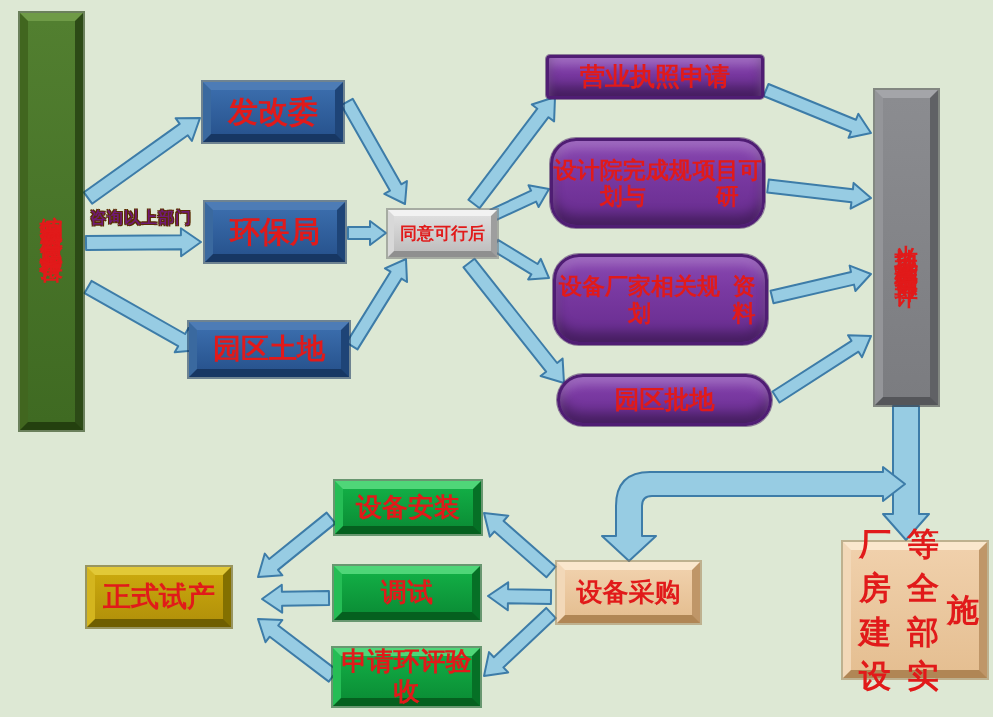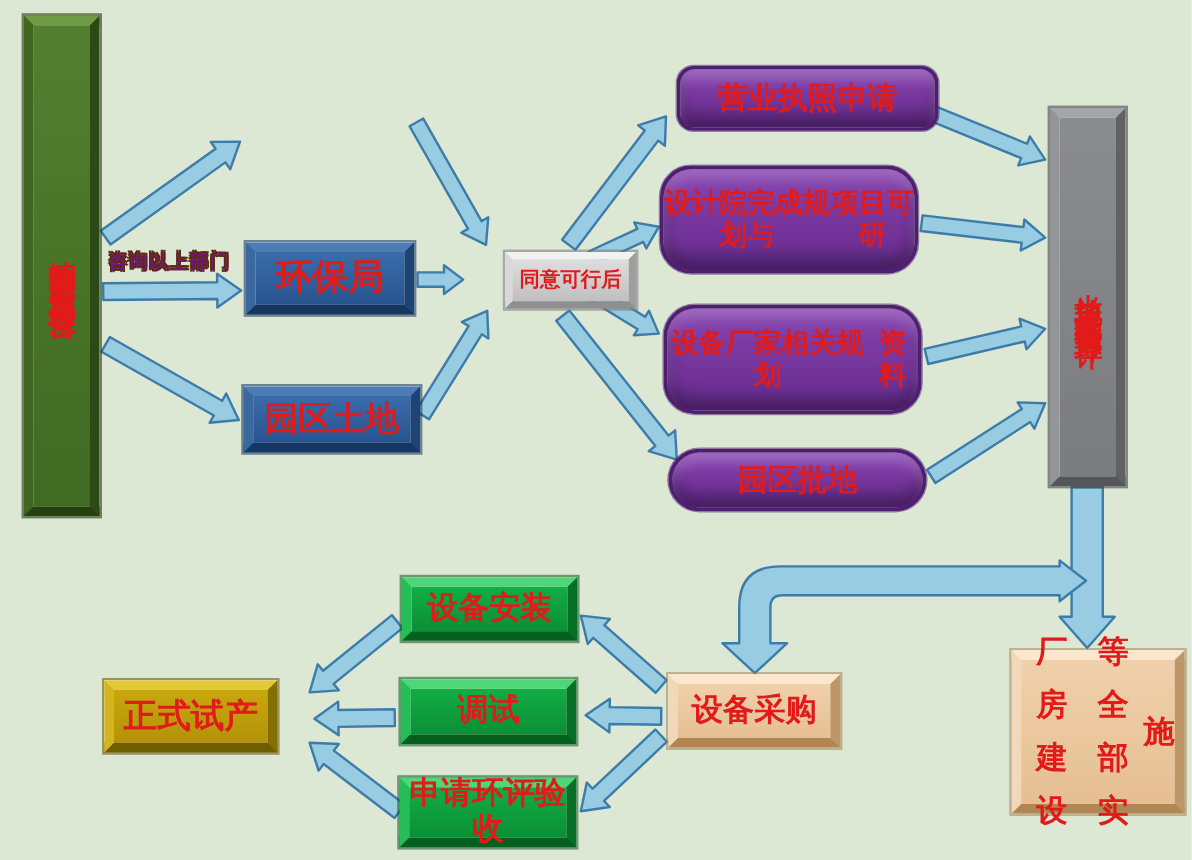--- a/index.html
+++ b/index.html
@@ -10,21 +10,21 @@
   .node{position:absolute;box-sizing:border-box;display:flex;align-items:center;justify-content:center;
         text-align:center;color:#e11a1a;font-weight:bold;line-height:1.15;}
   .lbl{display:block;}
   
   .bev{border-style:solid;}
   .gbox{border-width:8px;background:linear-gradient(180deg,#527f30,#3f6a22);
         border-color:#6f9b47 #2c4a16 #24400f #41661f;box-shadow:0 0 0 2px rgba(31,58,12,.6);}
   .blue{border-width:8px;background:linear-gradient(180deg,#3a6cab,#28548f);
         border-color:#4d7cb6 #1e4477 #173763 #3a699f;box-shadow:0 0 0 2px rgba(18,48,90,.55);}
   .silver{border-width:6px;background:linear-gradient(180deg,#dedede,#bfbfbf);
-        border-color:#f2f2f2 #9e9e9e #8f8f8f #d8d8d8;box-shadow:0 0 0 2px rgba(120,120,120,.55);margin-left:33px;}
+        border-color:#f2f2f2 #9e9e9e #8f8f8f #d8d8d8;box-shadow:0 0 0 2px rgba(120,120,120,.55);}
   .grayv{border-width:8px;background:linear-gradient(180deg,#8b8c90,#7b7c80);
         border-color:#a4a5a9 #606165 #55565a #949599;box-shadow:0 0 0 2px rgba(70,70,74,.6);}
   .greenb{border-width:8px;background:linear-gradient(180deg,#12ad45,#0b8f36);
         border-color:#4fd678 #067026 #05601f #25bd55;box-shadow:0 0 0 2px rgba(7,84,30,.55);}
   .yellowb{border-width:8px;background:linear-gradient(180deg,#c9a70d,#b3920a);
         border-color:#e2c937 #837000 #6f5e00 #d4b51e;box-shadow:0 0 0 2px rgba(95,81,0,.55);}
   .tanb{border-width:8px;background:linear-gradient(180deg,#f0d0ab,#e5bf92);
         border-color:#fae7cd #bf9668 #b08655 #f2d8b8;box-shadow:0 0 0 2px rgba(160,122,74,.5);}
   .purple{background:linear-gradient(180deg,#8a4ab2 0%,#7b3aa3 35%,#662b8d 100%);
         border:3px solid #4f1d73;border-radius:26px;
@@ -33,21 +33,21 @@
   .col{flex-direction:row;justify-content:space-evenly;}
   .f30{font-size:30px;}
   .f28{font-size:28px;}
   .f26{font-size:26px;}
   .f25{font-size:25px;}
   .f23{font-size:23px;}
   .f22{font-size:26px;}
   .f17{font-size:17px;}
   .vtxt{font-size:23px;letter-spacing:3px;}
   .vtxt2{font-size:23px;letter-spacing:4px;}
-  .lines26{font-size:26px;line-height:44px;}
+  .lines26{font-size:32px;line-height:44px;}
   #consult-label{position:absolute;left:90px;top:208px;width:110px;font-size:16px;font-weight:bold;
         color:#701a75;letter-spacing:1px;
         text-shadow:1px 1px 0 #5a2d00,-1px -1px 0 #5a2d00,1px -1px 0 #5a2d00,-1px 1px 0 #5a2d00;}
 </style>
 </head>
 <body>
 
 <div id="canvas">
 
   <svg id="arrows" viewBox="0 0 993 717">
@@ -79,34 +79,37 @@
 
     <polygon class="arrow" points="326.6,512.6 269.2,559.0 264.8,553.5 258.0,577.0 282.4,575.3 278.0,569.9 335.4,523.4"></polygon>
     <polygon class="arrow" points="328.9,591.0 281.9,591.7 281.8,584.7 262.0,599.0 282.2,612.7 282.1,605.7 329.1,605.0"></polygon>
     <polygon class="arrow" points="337.2,670.4 278.2,625.5 282.4,620.0 258.0,619.0 265.5,642.2 269.7,636.7 328.8,681.6"></polygon>
   </svg>
 
   <div class="node bev gbox vert" style="left:20px;top:13px;width:63px;height:417px">
     <span class="lbl vtxt">编制项目资料简介（简易分析报告）</span>
   </div>
 
+  <div class="node bev blue" style="left:203px;top:82px;width:140px;height:60px">
+    <span class="lbl f30">发改委</span>
+  </div>
 
   <div class="node bev blue" style="left:205px;top:202px;width:140px;height:60px">
     <span class="lbl f30">环保局</span>
   </div>
 
-  <div class="node bev blue" style="left:203px;top:322px;width:147px;height:55px">
+  <div class="node bev blue" style="left:189px;top:322px;width:160px;height:55px">
     <span class="lbl f28">园区土地</span>
   </div>
 
   <div class="node bev silver" style="left:388px;top:210px;width:109px;height:47px">
     <span class="lbl f17">同意可行后</span>
   </div>
 
-  <div class="node purple" style="left:564px;top:55px;width:218px;height:54px;border-radius:14px">
+  <div class="node purple" style="left:546px;top:55px;width:218px;height:44px;border-radius:4px">
     <span class="lbl f25">营业执照申请</span>
   </div>
 
   <div class="node purple col" style="left:550px;top:138px;width:215px;height:90px">
     <span class="lbl f23">设计院完成规划与</span>
     <span class="lbl f23">项目可研</span>
   </div>
 
   <div class="node purple col" style="left:553px;top:254px;width:215px;height:91px">
     <span class="lbl f23">设备厂家相关规划</span>

